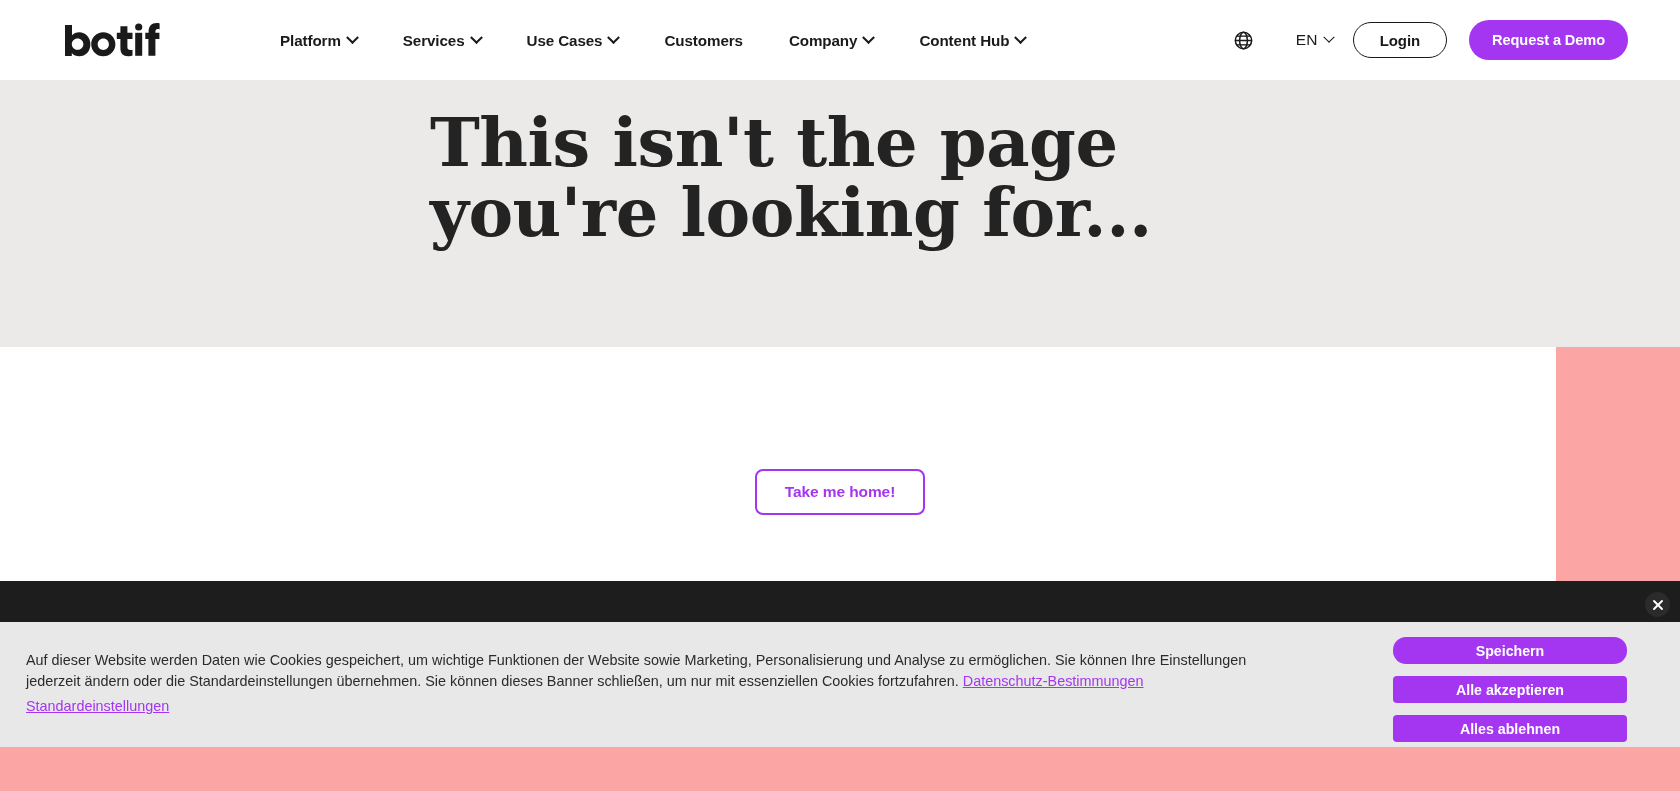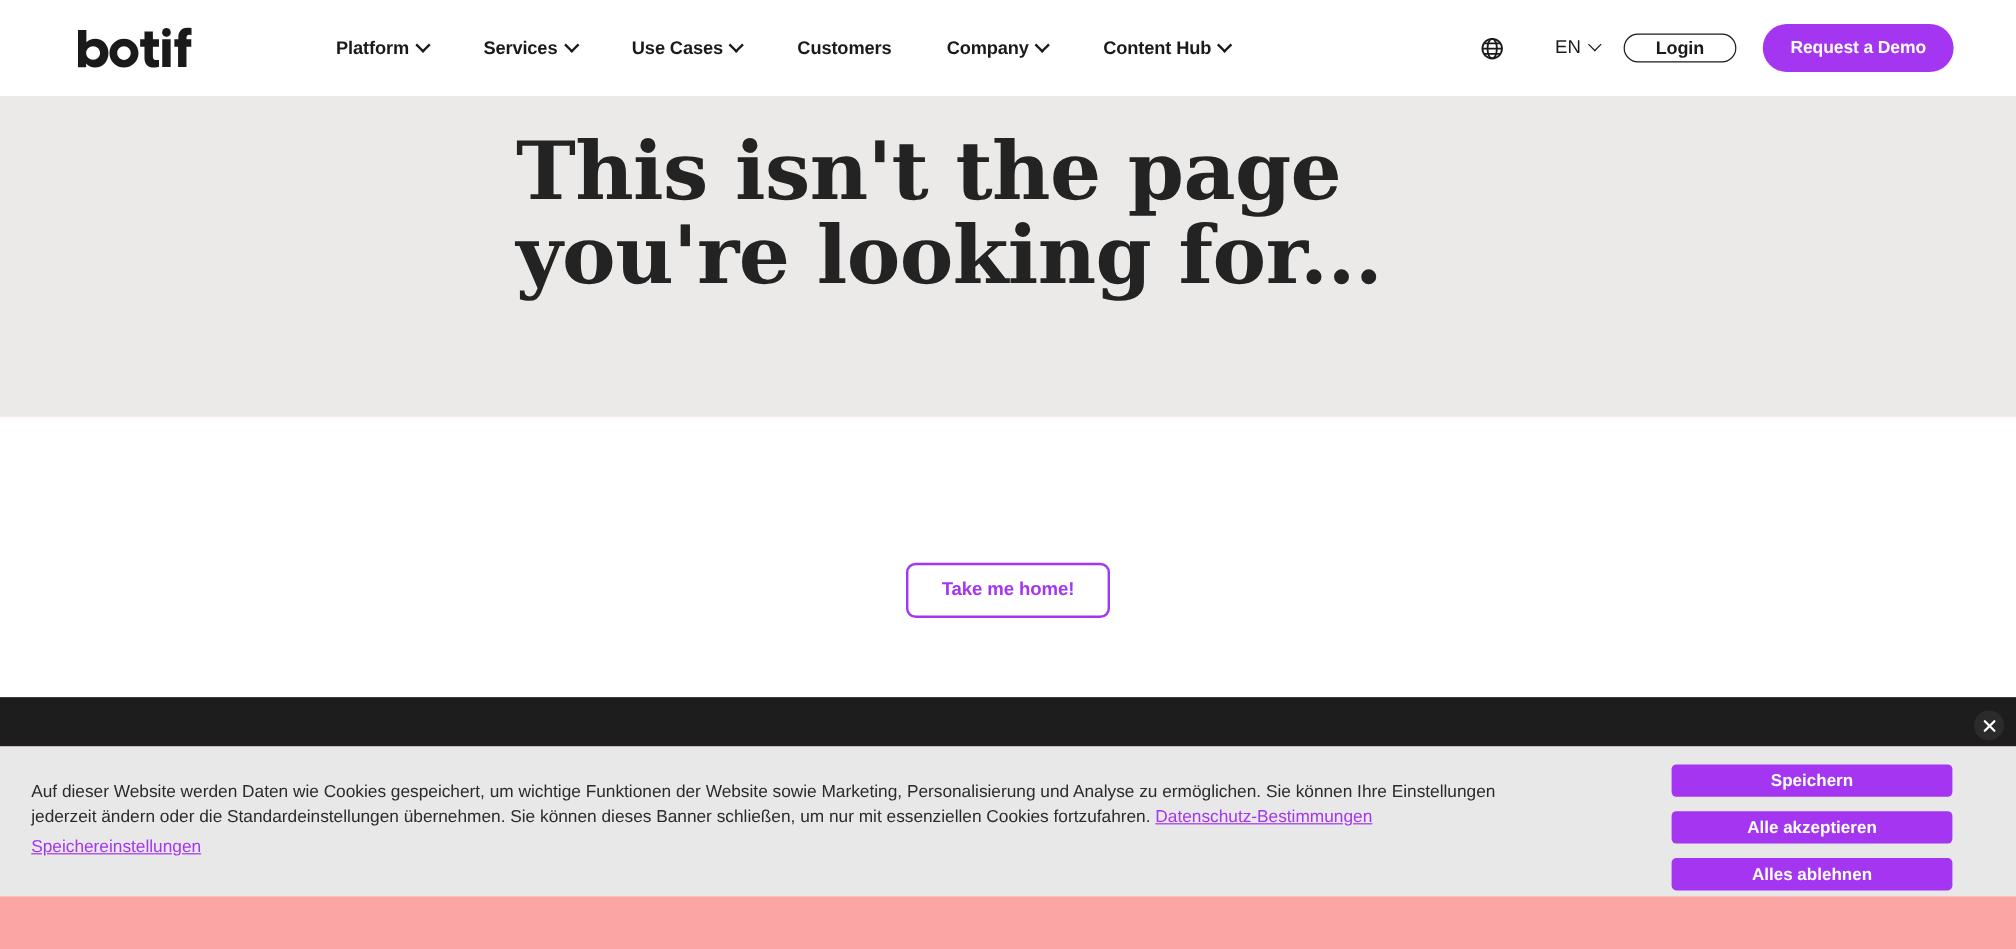--- a/index.html
+++ b/index.html
@@ -85,21 +85,21 @@
     cursor: pointer;
     margin-right: 20px;
   }
   .lang-label { font-weight: 400; letter-spacing: 0.2px; margin-left: 36px; }
   .lang .chev { width: 8px; height: 8px; border-width: 1.6px; }
 
   .btn-login {
     display: flex;
     align-items: center;
     justify-content: center;
-    height: 24px;
+    height: 36px;
     padding: 0 26px;
     border: 1.6px solid #1a1a1a;
     border-radius: 999px;
     font-size: 15px;
     font-weight: 700;
     color: #1a1a1a;
     background: #fff;
     cursor: pointer;
     letter-spacing: -0.1px;
   }
@@ -142,21 +142,21 @@
     font-size: 67px;
     line-height: 1.05;
     color: #232323;
     letter-spacing: -0.5px;
   }
 
   
   .body-area {
     position: absolute;
     top: 347px; left: 0;
-    width: 1680px;
+    width: 1556px;
     height: 234px;
     background: #ffffff;
   }
   .cta-wrap {
     position: absolute;
     top: 122px;
     left: 0;
     width: 1680px;
     display: flex;
     justify-content: center;
@@ -273,21 +273,21 @@
     background: #a435f0;
     color: #ffffff;
     font-size: 14.2px;
     font-weight: 700;
     cursor: pointer;
     font-family: "Liberation Sans", sans-serif;
     display: flex;
     align-items: center;
     justify-content: center;
   }
-  .btn-cookie.b1 { top: 15px; }
+  .btn-cookie.b1 { top: 15px; border-radius: 13px; }
   .btn-cookie.b2 { top: 54px; }
   .btn-cookie.b3 { top: 93px; }
 
   .close-btn {
     position: absolute;
     top: -30px;
     right: 10px;
     width: 25px;
     height: 25px;
     border-radius: 50%;
@@ -381,21 +381,21 @@
   </div>
 
   <div class="footer-strip"></div>
 
   <div class="cookie">
 
     <p class="cookie-text">
       <span>Auf dieser Website werden Daten wie Cookies gespeichert, um wichtige Funktionen der Website sowie Marketing, Personalisierung und Analyse zu ermöglichen. Sie können Ihre Einstellungen jederzeit ändern oder die Standardeinstellungen übernehmen. Sie können dieses Banner schließen, um nur mit essenziellen Cookies fortzufahren. </span><a href="#">Datenschutz-Bestimmungen</a>
     </p>
 
-    <a class="save-settings" href="#">Speichereinstellungen</a>
+    <a class="save-settings" href="#">Standardeinstellungen</a>
 
 
     <div class="cookie-buttons">
       <div class="close-btn">
         <svg width="14" height="14" viewBox="0 0 14 14">
           <line x1="3" y1="3" x2="11" y2="11" stroke="#ffffff" stroke-width="1.9" stroke-linecap="round"></line>
           <line x1="11" y1="3" x2="3" y2="11" stroke="#ffffff" stroke-width="1.9" stroke-linecap="round"></line>
         </svg>
       </div>
       <button class="btn-cookie b1">Speichern</button>

